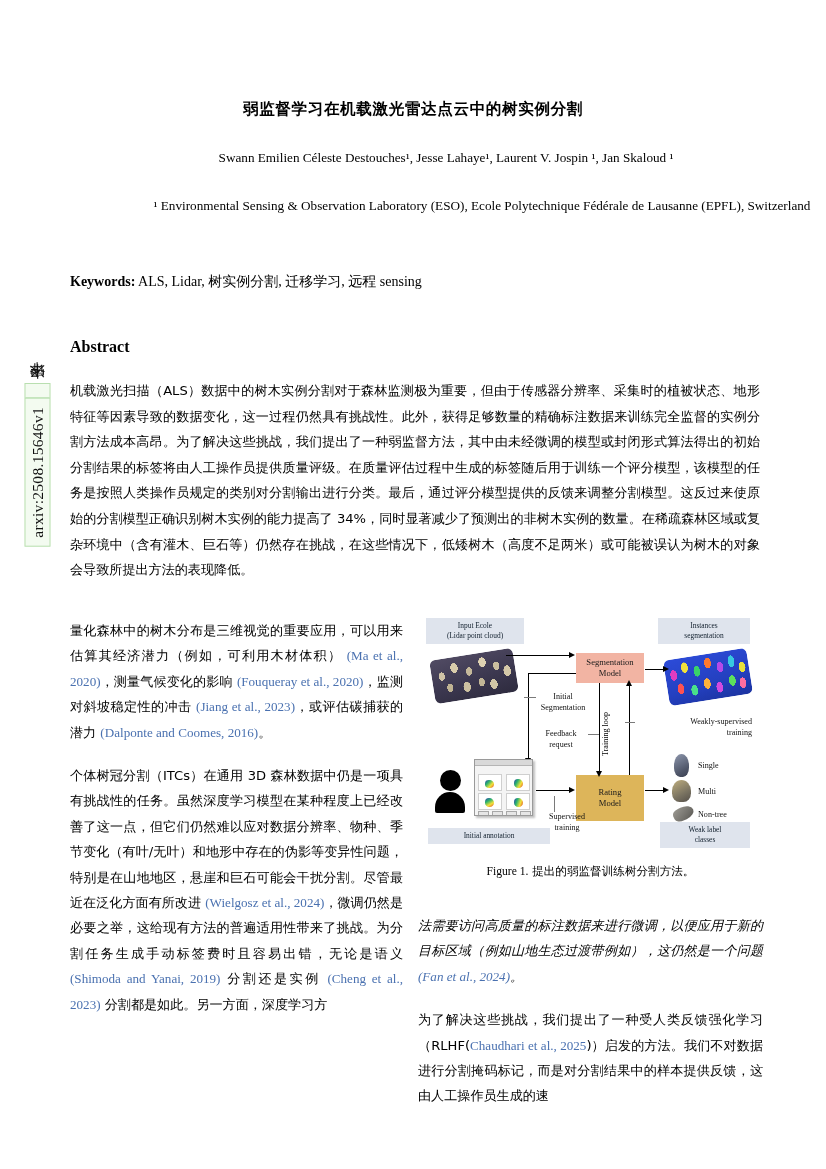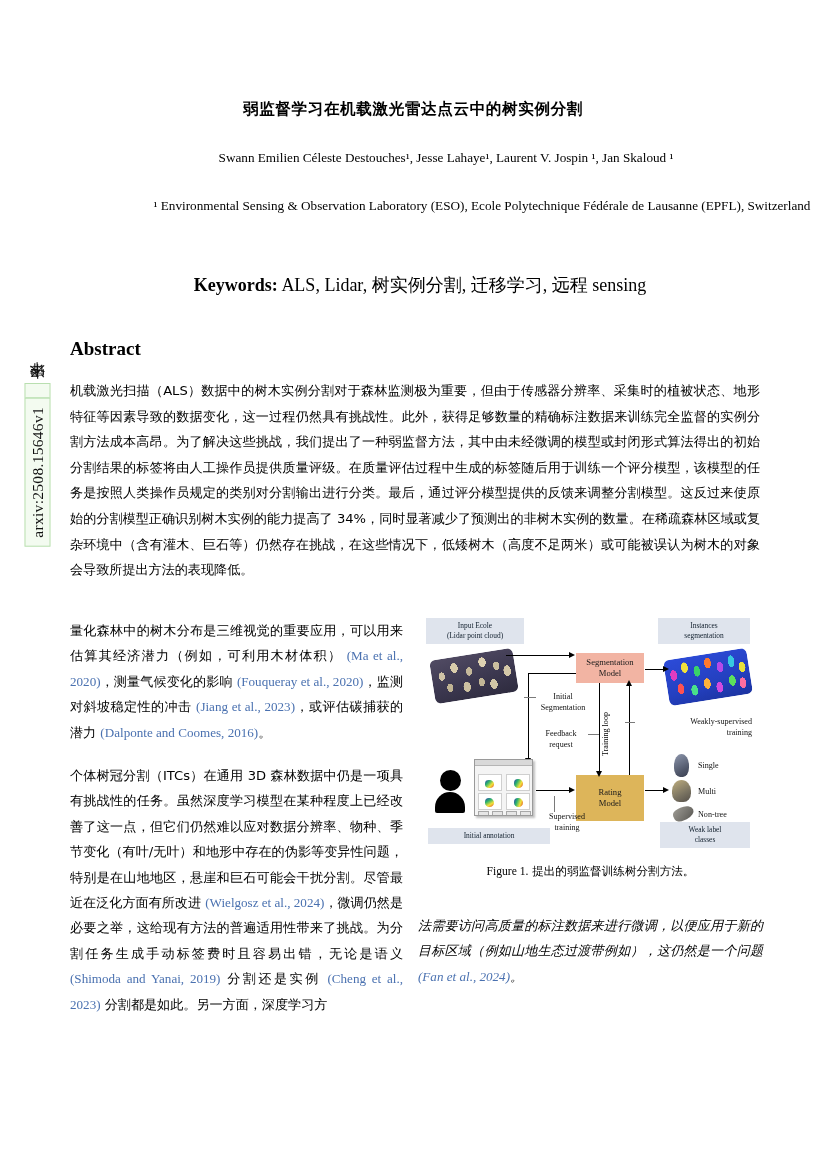--- a/index.html
+++ b/index.html
@@ -84,29 +84,28 @@
   #emails {
     position: absolute;
     left: 63px; top: 221px; width: 700px;
     text-align: center;
     font-size: 12.6px;
   }
 
   #keywords {
     position: absolute;
     left: 70px; top: 273px; width: 700px;
-    font-size: 18px;
-    text-align: center;
+    font-size: 14px;
   }
   #keywords .kw-label { font-weight: bold; }
 
   #abstract-head {
     position: absolute;
     left: 70px; top: 338px;
-    font-size: 19px; font-weight: bold;
+    font-size: 16px; font-weight: bold;
   }
 
   #abstract-body {
     position: absolute;
     left: 70px; top: 378px; width: 690px;
     font-size: 13.1px;
     line-height: 25.6px;
     text-align: justify;
     text-justify: inter-character;
     font-family: "DejaVu Sans", sans-serif;
@@ -445,15 +444,16 @@
         <div>classes</div>
       </div>
     </div>
 
     <div id="fig-caption">
       <span class="figlabel">Figure 1.</span>
       <span>提出的弱监督训练树分割方法。</span>
     </div>
 
     <div class="para" style="margin-top:34px;font-style:italic;"><span>法需要访问高质量的标注数据来进行微调，以便应用于新的目标区域（例如山地生态过渡带例如），这仍然是一个问题 </span><span class="cite">(Fan et al., 2024)</span><span>。</span></div>
+    <div class="para"><span>为了解决这些挑战，我们提出了一种受人类反馈强化学习（RLHF(</span><span class="cite">Chaudhari et al., 2025</span><span>)）启发的方法。我们不对数据进行分割掩码标记，而是对分割结果中的样本提供反馈，这由人工操作员生成的速</span></div>
   </div>
 
 </div>
 
 </body></html>

